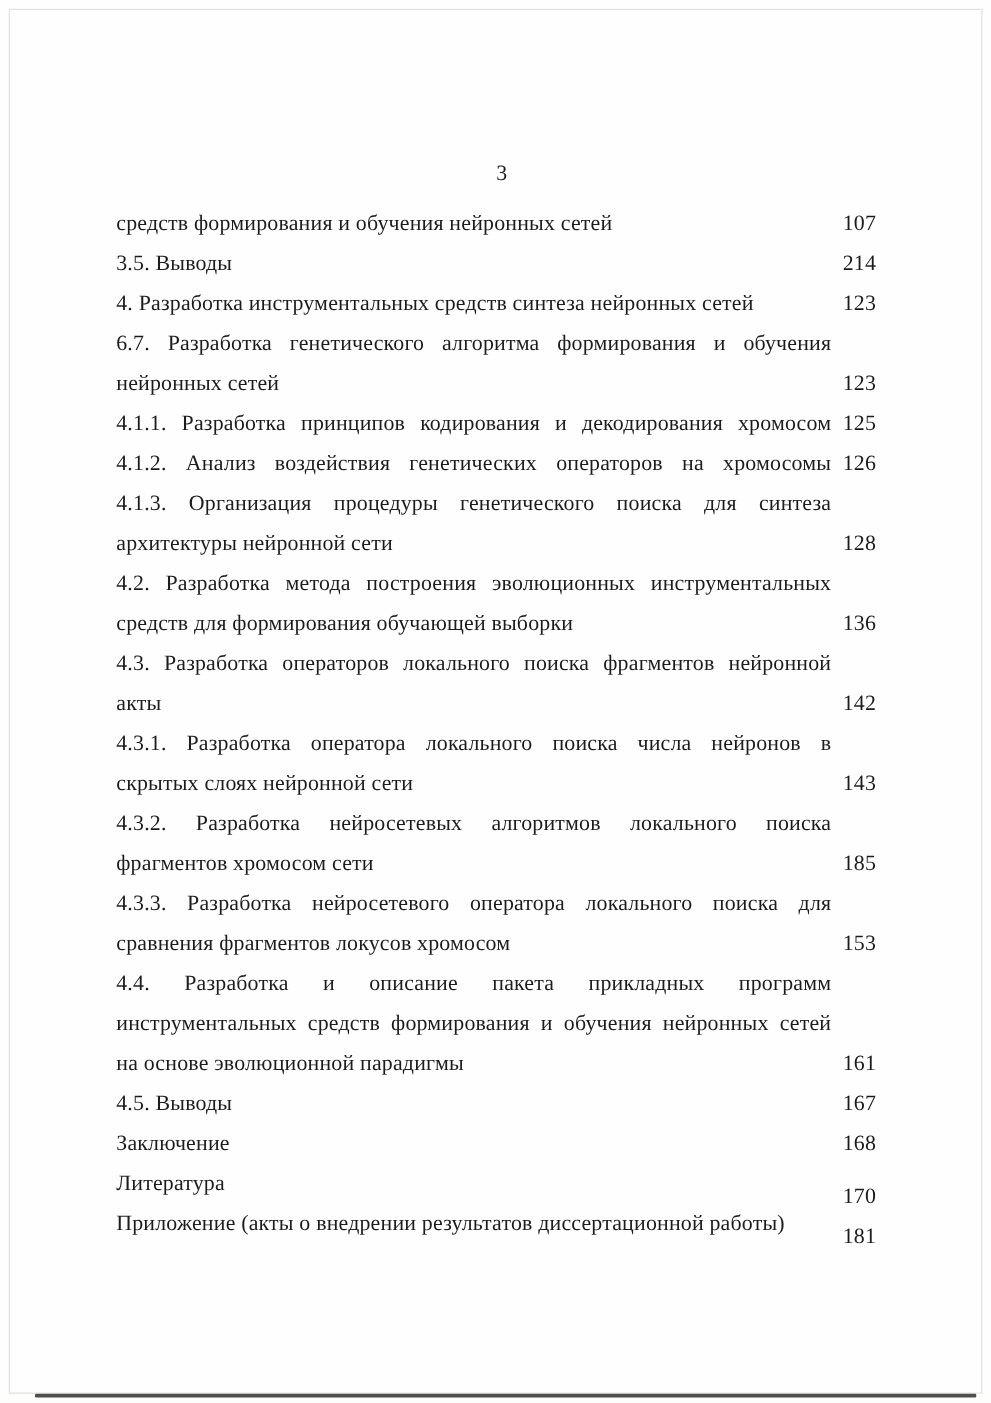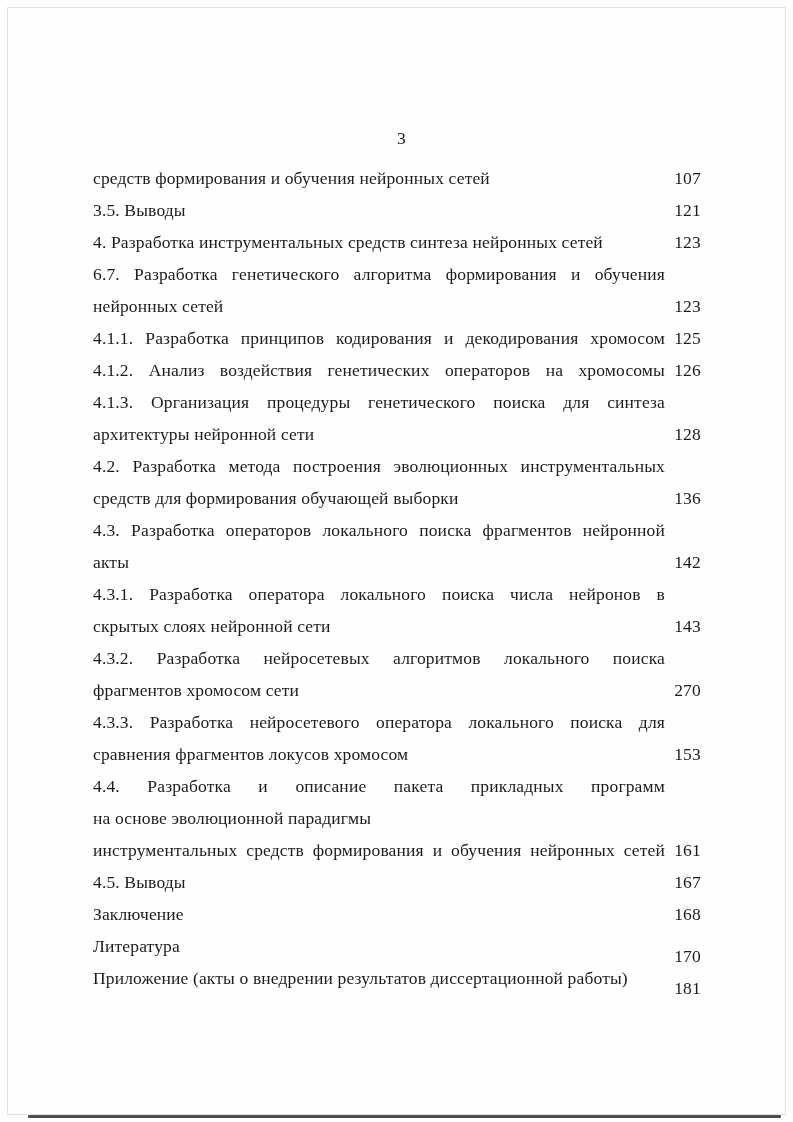--- a/index.html
+++ b/index.html
@@ -68,21 +68,21 @@
   <div class="content">
     <div class="folio">3</div>
 
     <div class="e">
       <div class="ln">средств формирования и обучения нейронных сетей</div>
       <span class="pg">107</span>
     </div>
 
     <div class="e">
       <div class="ln">3.5. Выводы</div>
-      <span class="pg">121</span>
+      <span class="pg">214</span>
     </div>
 
     <div class="e">
       <div class="ln">4. Разработка инструментальных средств синтеза нейронных сетей</div>
       <span class="pg">123</span>
     </div>
 
     <div class="e">
       <div class="ln fill">6.7. Разработка генетического алгоритма формирования и обучения</div>
       <div class="ln">нейронных сетей</div>
@@ -119,33 +119,33 @@
 
     <div class="e">
       <div class="ln fill">4.3.1. Разработка оператора локального поиска числа нейронов в</div>
       <div class="ln">скрытых слоях нейронной сети</div>
       <span class="pg">143</span>
     </div>
 
     <div class="e">
       <div class="ln fill">4.3.2. Разработка нейросетевых алгоритмов локального поиска</div>
       <div class="ln">фрагментов хромосом сети</div>
-      <span class="pg">270</span>
+      <span class="pg">185</span>
     </div>
 
     <div class="e">
       <div class="ln fill">4.3.3. Разработка нейросетевого оператора локального поиска  для</div>
       <div class="ln">сравнения фрагментов локусов хромосом</div>
       <span class="pg">153</span>
     </div>
 
     <div class="e">
       <div class="ln fill">4.4. Разработка и описание пакета прикладных программ</div>
+      <div class="ln fill">инструментальных средств формирования и обучения нейронных сетей</div>
       <div class="ln">на основе эволюционной парадигмы</div>
-      <div class="ln fill">инструментальных средств формирования и обучения нейронных сетей</div>
       <span class="pg">161</span>
     </div>
 
     <div class="e">
       <div class="ln">4.5. Выводы</div>
       <span class="pg">167</span>
     </div>
 
     <div class="e right">
       <div class="ln">Заключение</div>

